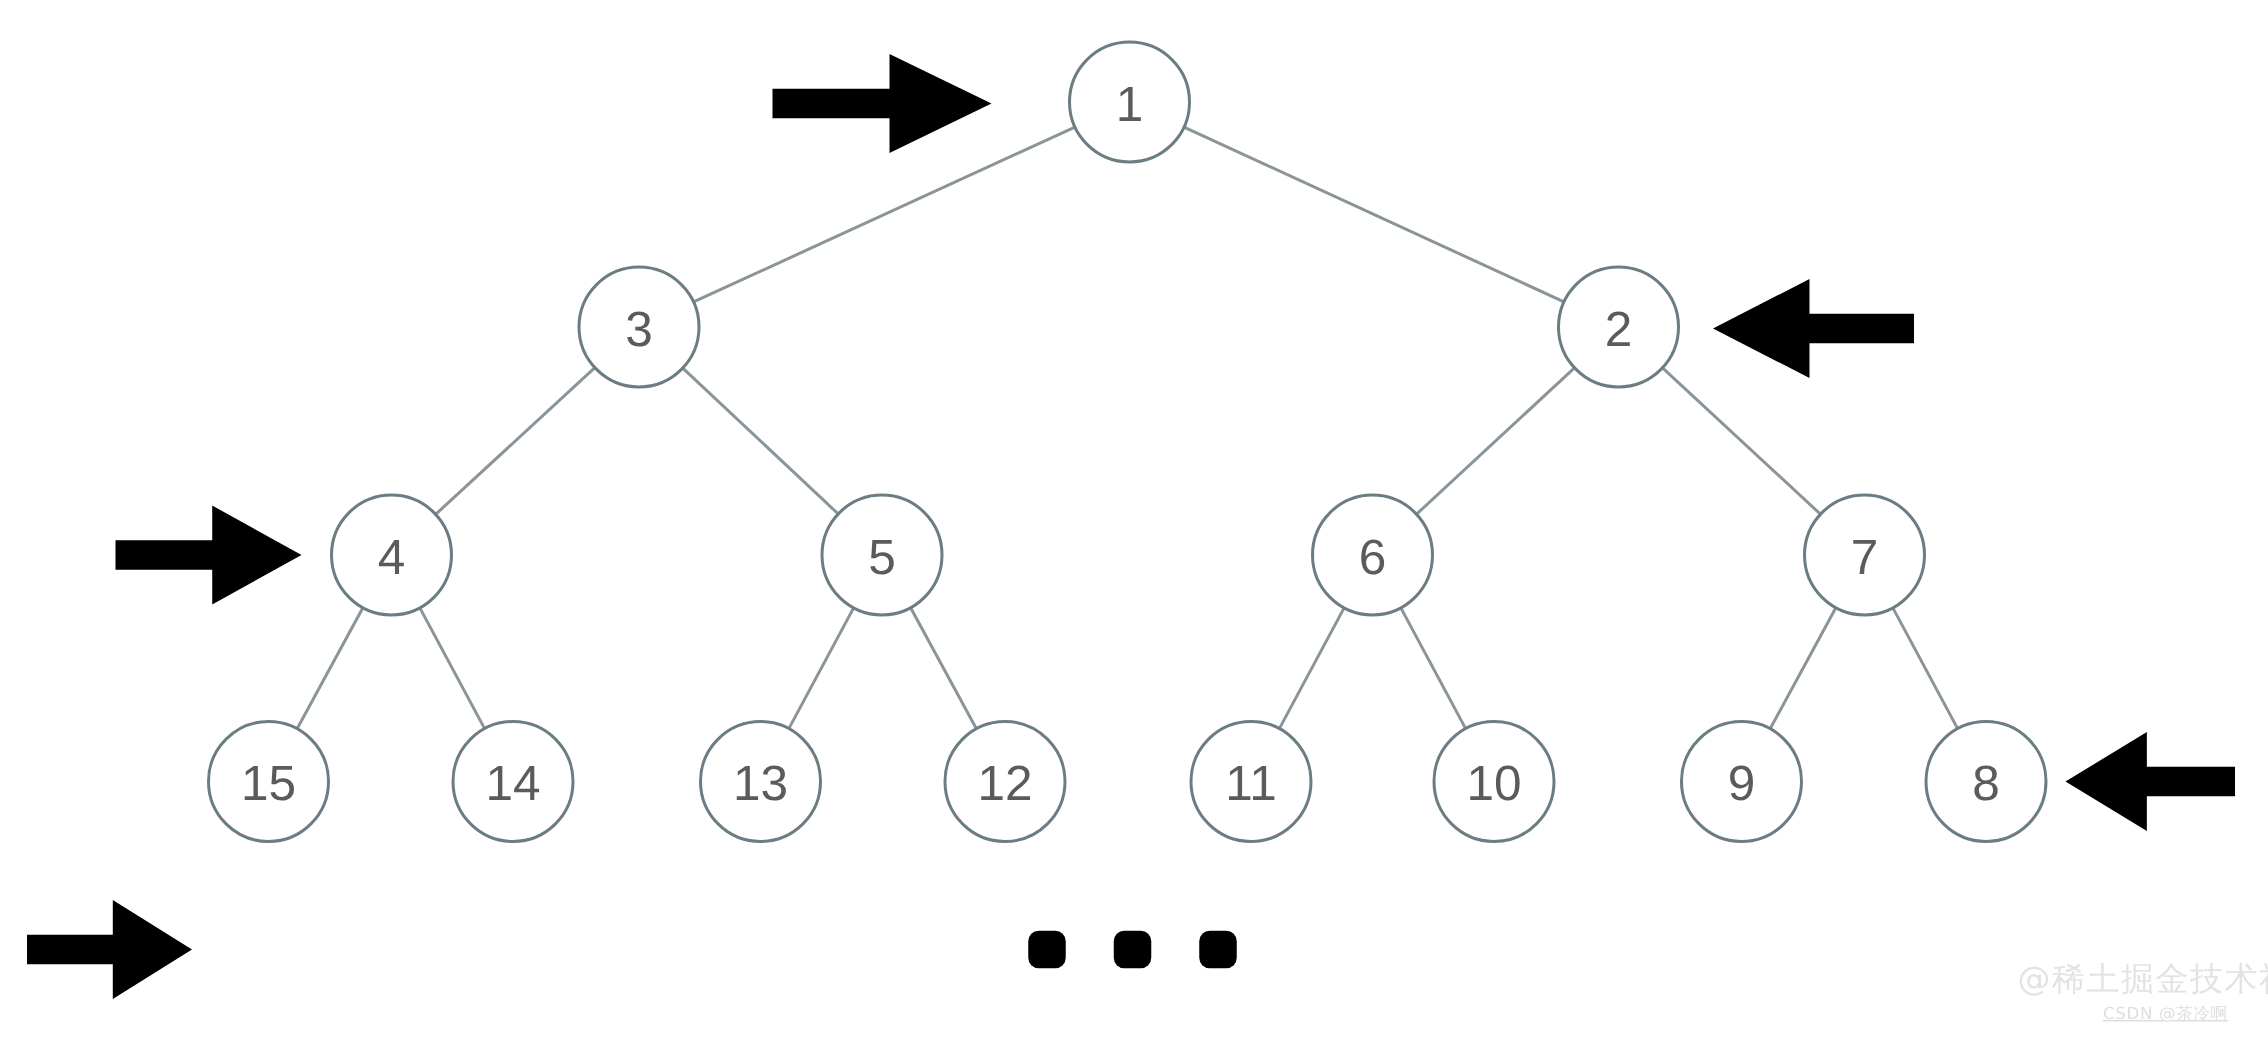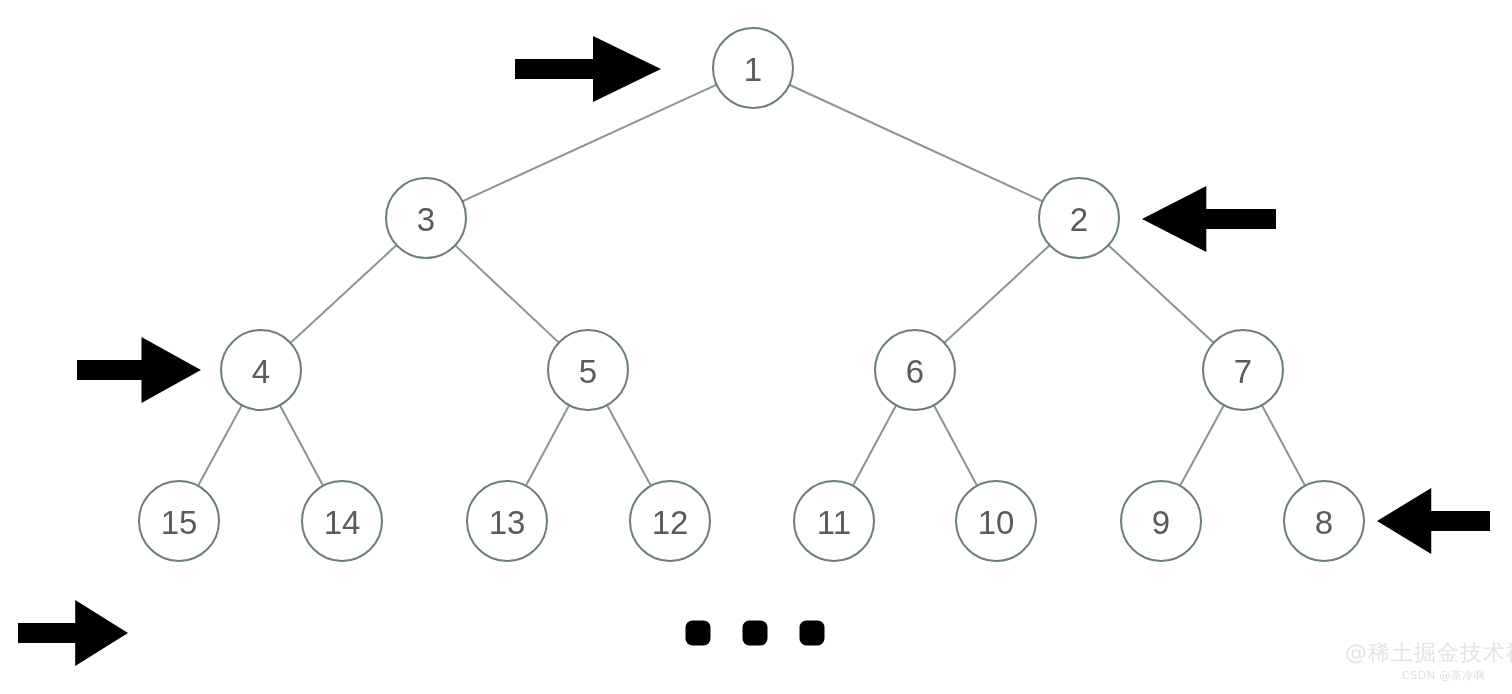--- a/index.html
+++ b/index.html
@@ -157,15 +157,15 @@
         <polygon points="18,623.1 75.2,623.1 75.2,600 128,633 75.2,666 75.2,642.9 18,642.9" class="pointer-arrow"></polygon>
       </g>
     <g id="dots-group">
         <rect x="685.5" y="620.5" width="25" height="25" rx="7" ry="7" class="ellipsis-dot"></rect>
         <rect x="742.5" y="620.5" width="25" height="25" rx="7" ry="7" class="ellipsis-dot"></rect>
         <rect x="799.5" y="620.5" width="25" height="25" rx="7" ry="7" class="ellipsis-dot"></rect>
       </g>
   </svg>
 
   <div class="watermark-main" style="left: 1345px; top: 638px; color: rgb(227, 227, 227);">@稀土掘金技术社区</div>
-  <div class="watermark-sub" style="left: 1402px; top: 668px;">CSDN @茶冷啊</div>
+  <div class="watermark-sub" style="left: 1402px; top: 668px; text-decoration: underline;">CSDN @茶冷啊</div>
 
 </div>
 
 </body></html>

